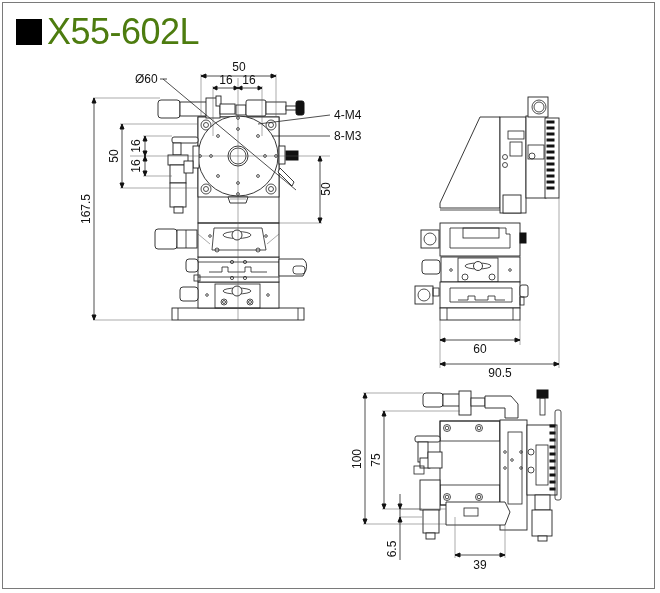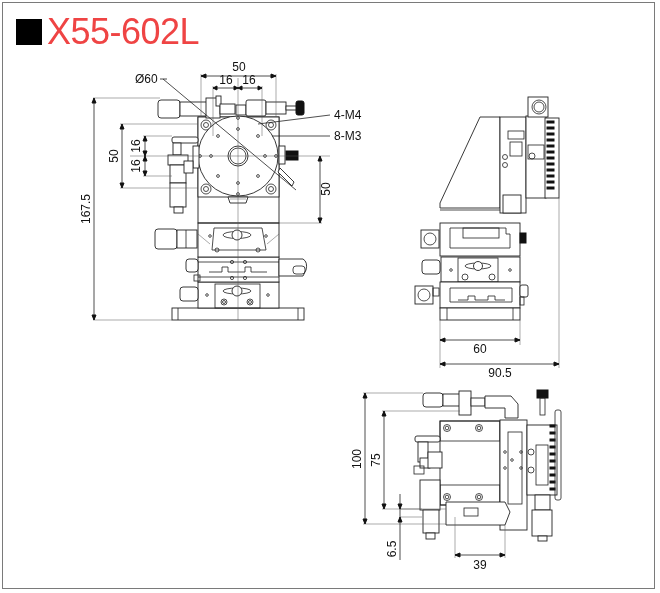--- a/index.html
+++ b/index.html
@@ -1,20 +1,20 @@
 <!DOCTYPE html>
 <html><head>
 <meta charset="utf-8">
 <style>
   html, body { margin: 0; padding: 0; background: #ffffff; }
   body { width: 660px; height: 593px; position: relative; overflow: hidden; font-family: "Liberation Sans", sans-serif; }
   .frame { position: absolute; left: 2px; top: 2px; width: 653px; height: 587px; border: 1px solid #7a7a7a; box-sizing: border-box; }
   .title { position: absolute; left: 16px; top: 14px; display: flex; align-items: center; }
   .title-square { width: 26px; height: 26px; background: #000; margin-right: 5px; }
-  .title-text { font-size: 36px; line-height: 36px; color: #ef4444; letter-spacing: -0.5px; }
+  .title-text { font-size: 36px; line-height: 36px; color: #4d7c0f; letter-spacing: -0.5px; }
   svg { position: absolute; left: 0; top: 0; }
   .dim { font-family: "Liberation Sans", sans-serif; font-size: 12px; fill: #111; }
   .ln { stroke: #222; stroke-width: 0.8; fill: none; }
   .thin { stroke: #555; stroke-width: 0.5; fill: none; }
   .fillw { fill: #fff; stroke: #222; stroke-width: 0.9; }
   .fillb { fill: #111; stroke: #111; }
 </style>
 </head>
 <body>
 

